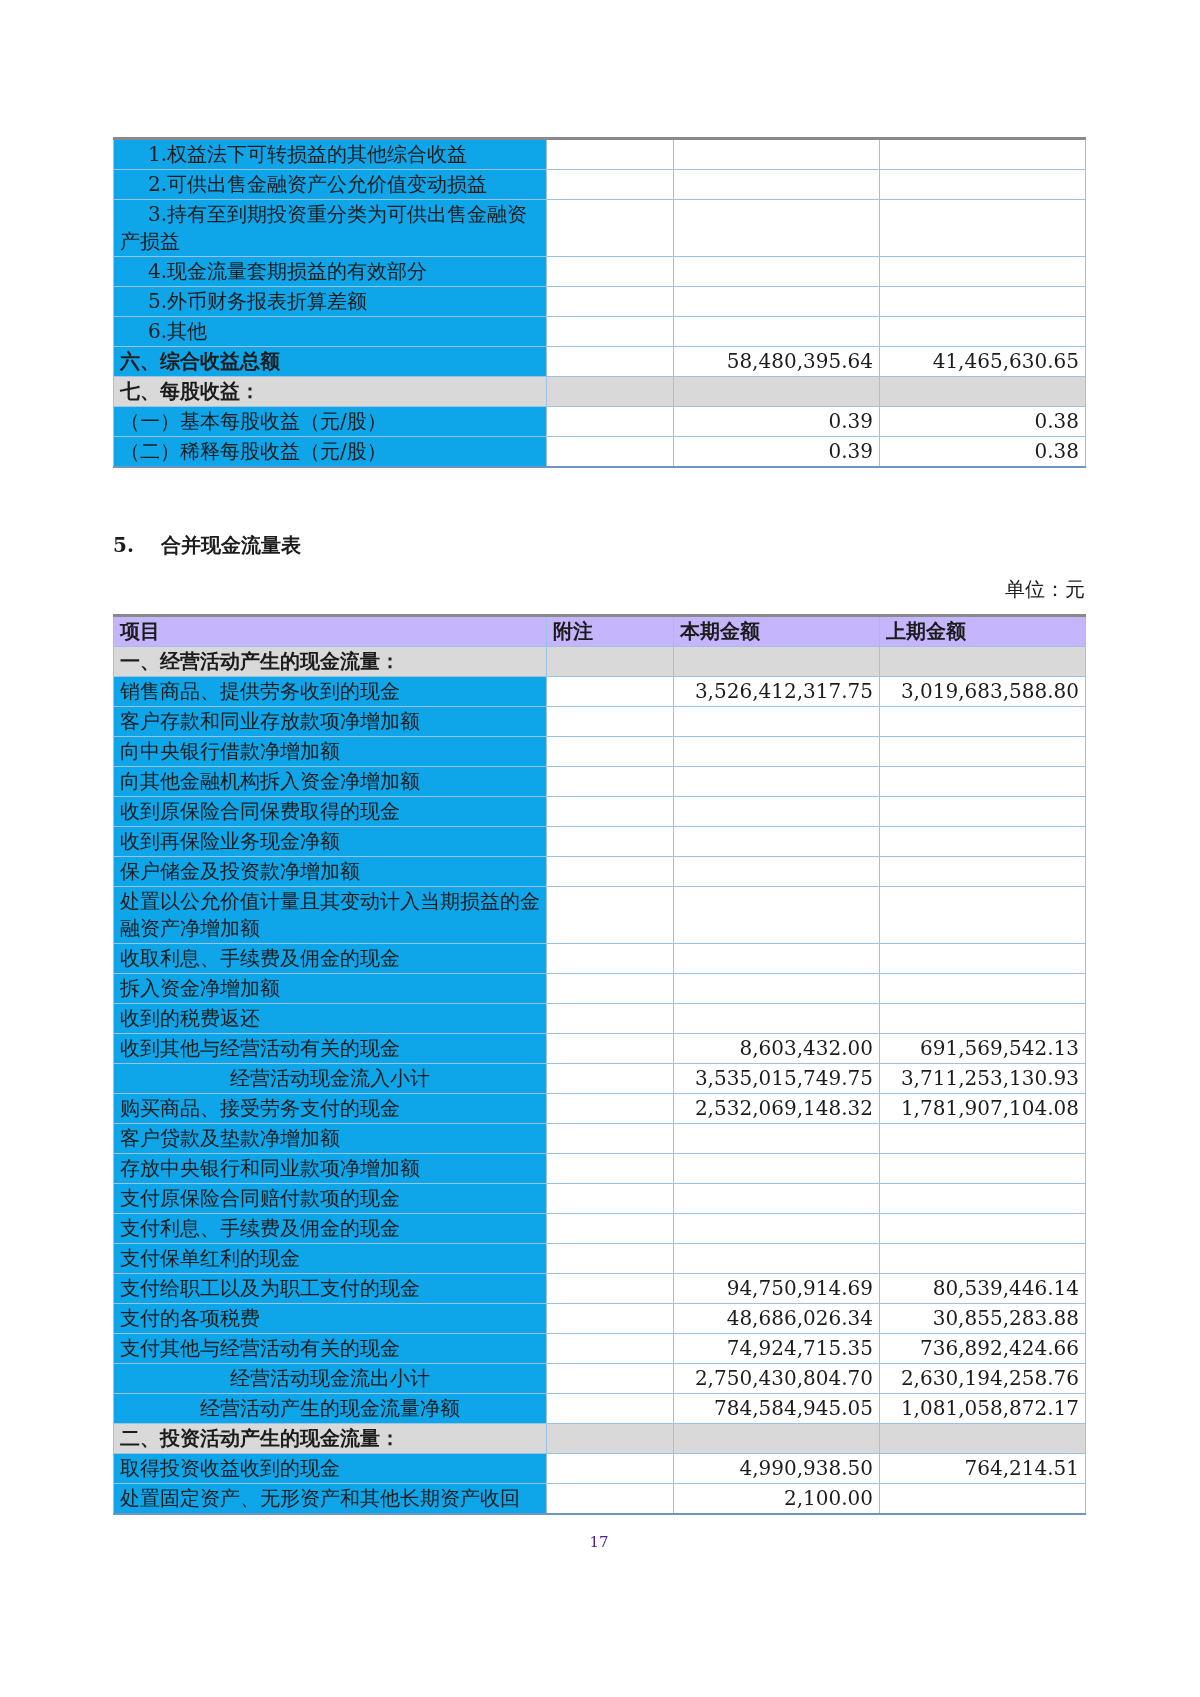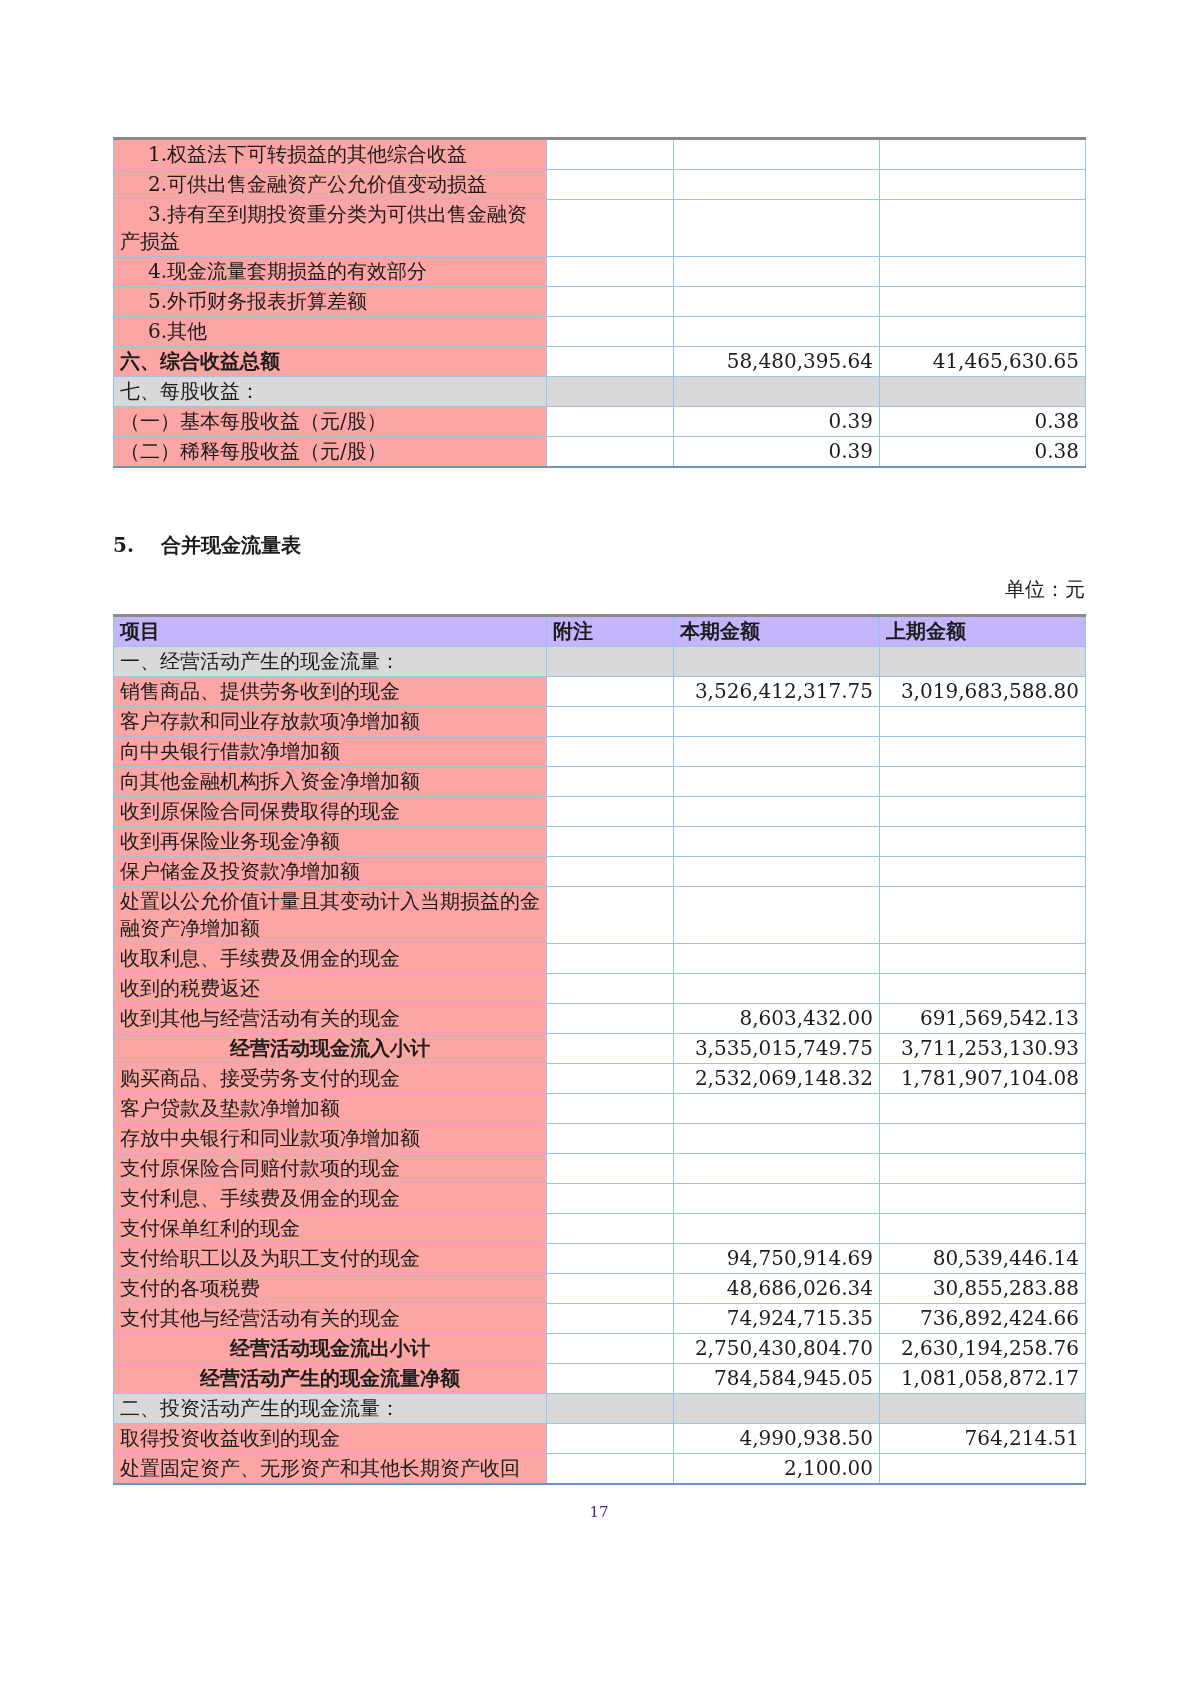--- a/index.html
+++ b/index.html
@@ -28,35 +28,35 @@
     font-size:20px;
     line-height:27px;
     padding:1px 6px;
     word-break:break-all;
   }
   col.w-label { width:433px; }
   col.w-note  { width:127px; }
   col.w-num   { width:206px; }
 
   
-  .c-label { background:#fca5a5; text-align:left; }
+  .c-label { background:#0ea5e9; text-align:left; }
   .c-note, .c-num { background:#ffffff; }
   .c-num {
     text-align:right;
     font-size:19px;
     white-space:nowrap;
     padding-right:9px;
   }
 
   
   .r-sub .c-label { text-indent:28px; }
   .r-total .c-label { font-weight:bold; }
   .r-section td { background:#d9d9d9; }
-  .r-section .c-label { font-weight:normal; }
-  .r-subtotal .c-label { font-weight:bold; text-align:center; text-indent:0; }
+  .r-section .c-label { font-weight:bold; }
+  .r-subtotal .c-label { font-weight:normal; text-align:center; text-indent:0; }
 
   
   .fin-table th {
     background:#c4b5fd;
     font-weight:bold;
     text-align:left;
   }
 
   .income-wrap { padding-top:137px; }
 
@@ -240,20 +240,26 @@
           <td class="c-num"></td>
           <td class="c-num"></td>
         </tr>
         <tr class="r-item">
           <td class="c-label">收取利息、手续费及佣金的现金</td>
           <td class="c-note"></td>
           <td class="c-num"></td>
           <td class="c-num"></td>
         </tr>
         <tr class="r-item">
+          <td class="c-label">拆入资金净增加额</td>
+          <td class="c-note"></td>
+          <td class="c-num"></td>
+          <td class="c-num"></td>
+        </tr>
+        <tr class="r-item">
           <td class="c-label">收到的税费返还</td>
           <td class="c-note"></td>
           <td class="c-num"></td>
           <td class="c-num"></td>
         </tr>
         <tr class="r-item">
           <td class="c-label">收到其他与经营活动有关的现金</td>
           <td class="c-note"></td>
           <td class="c-num">8,603,432.00</td>
           <td class="c-num">691,569,542.13</td>

